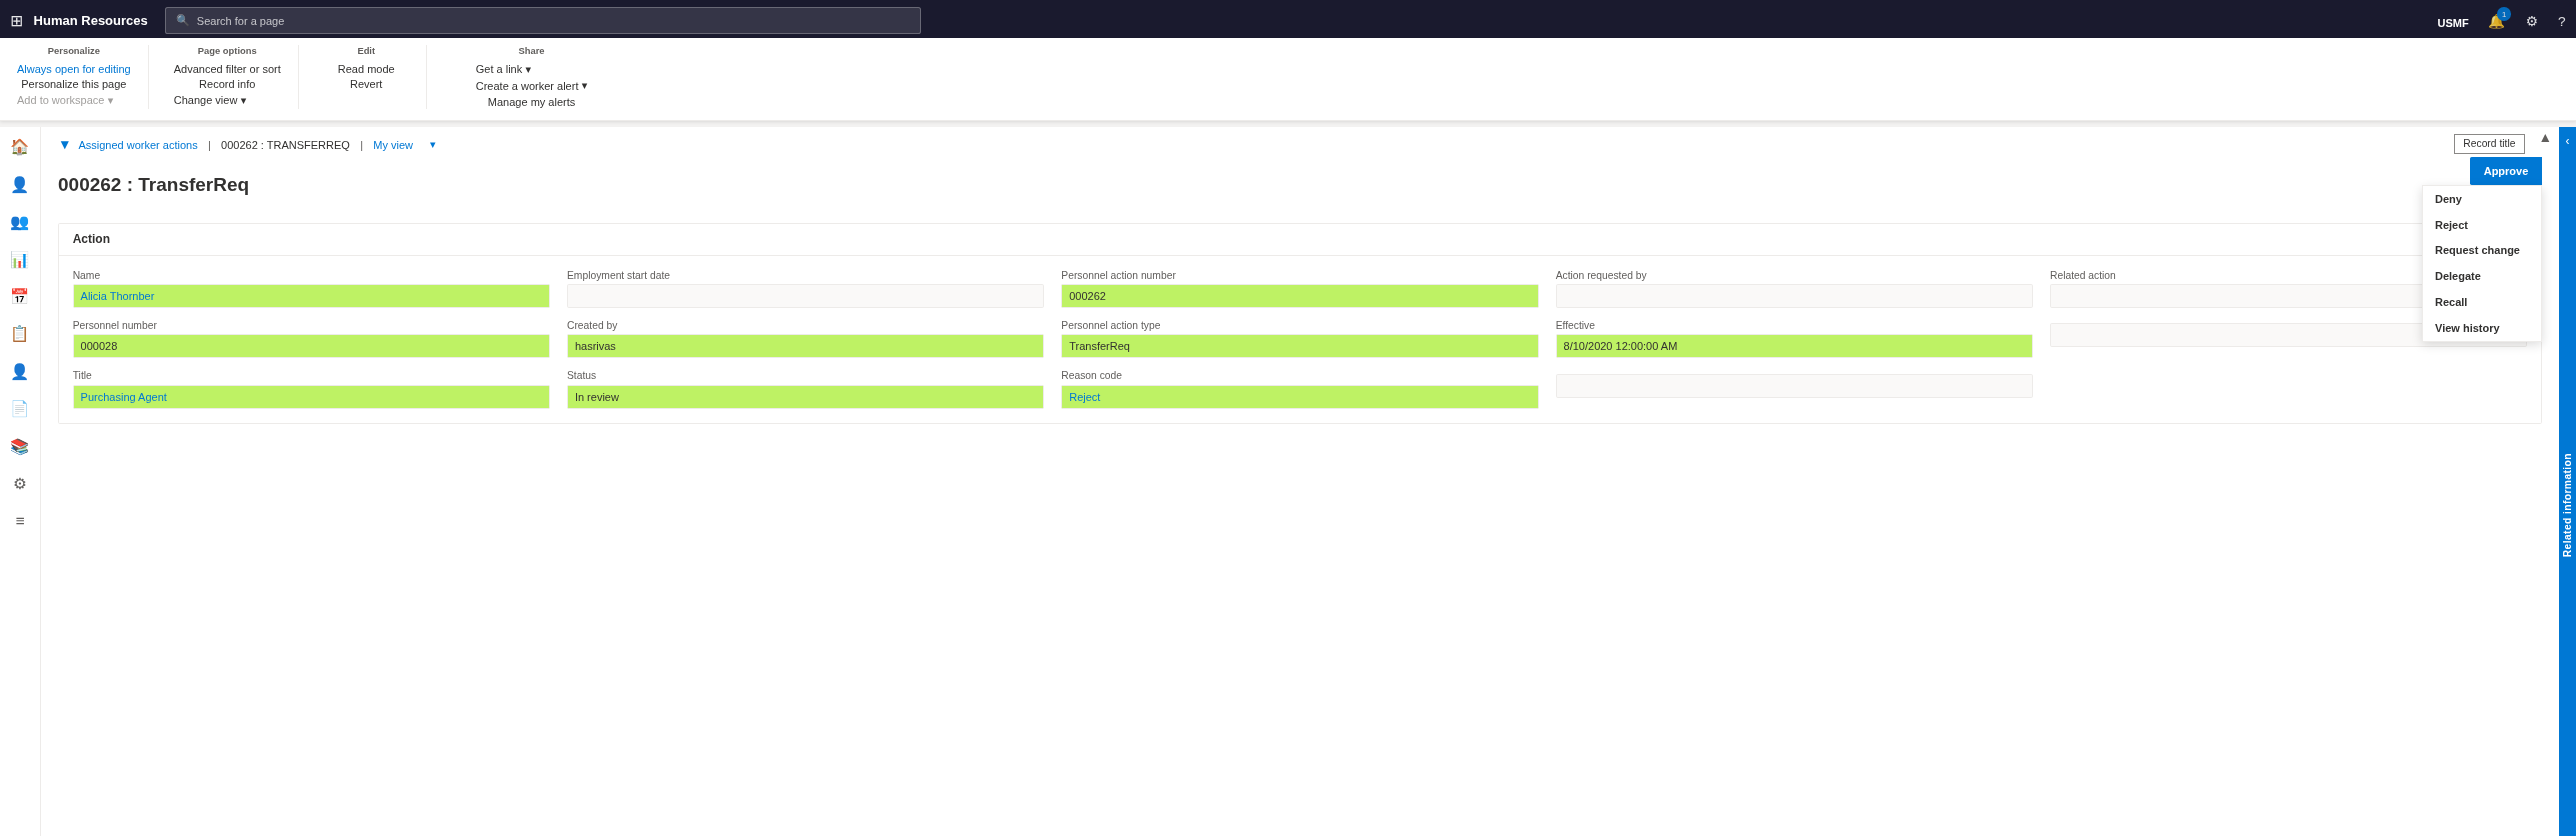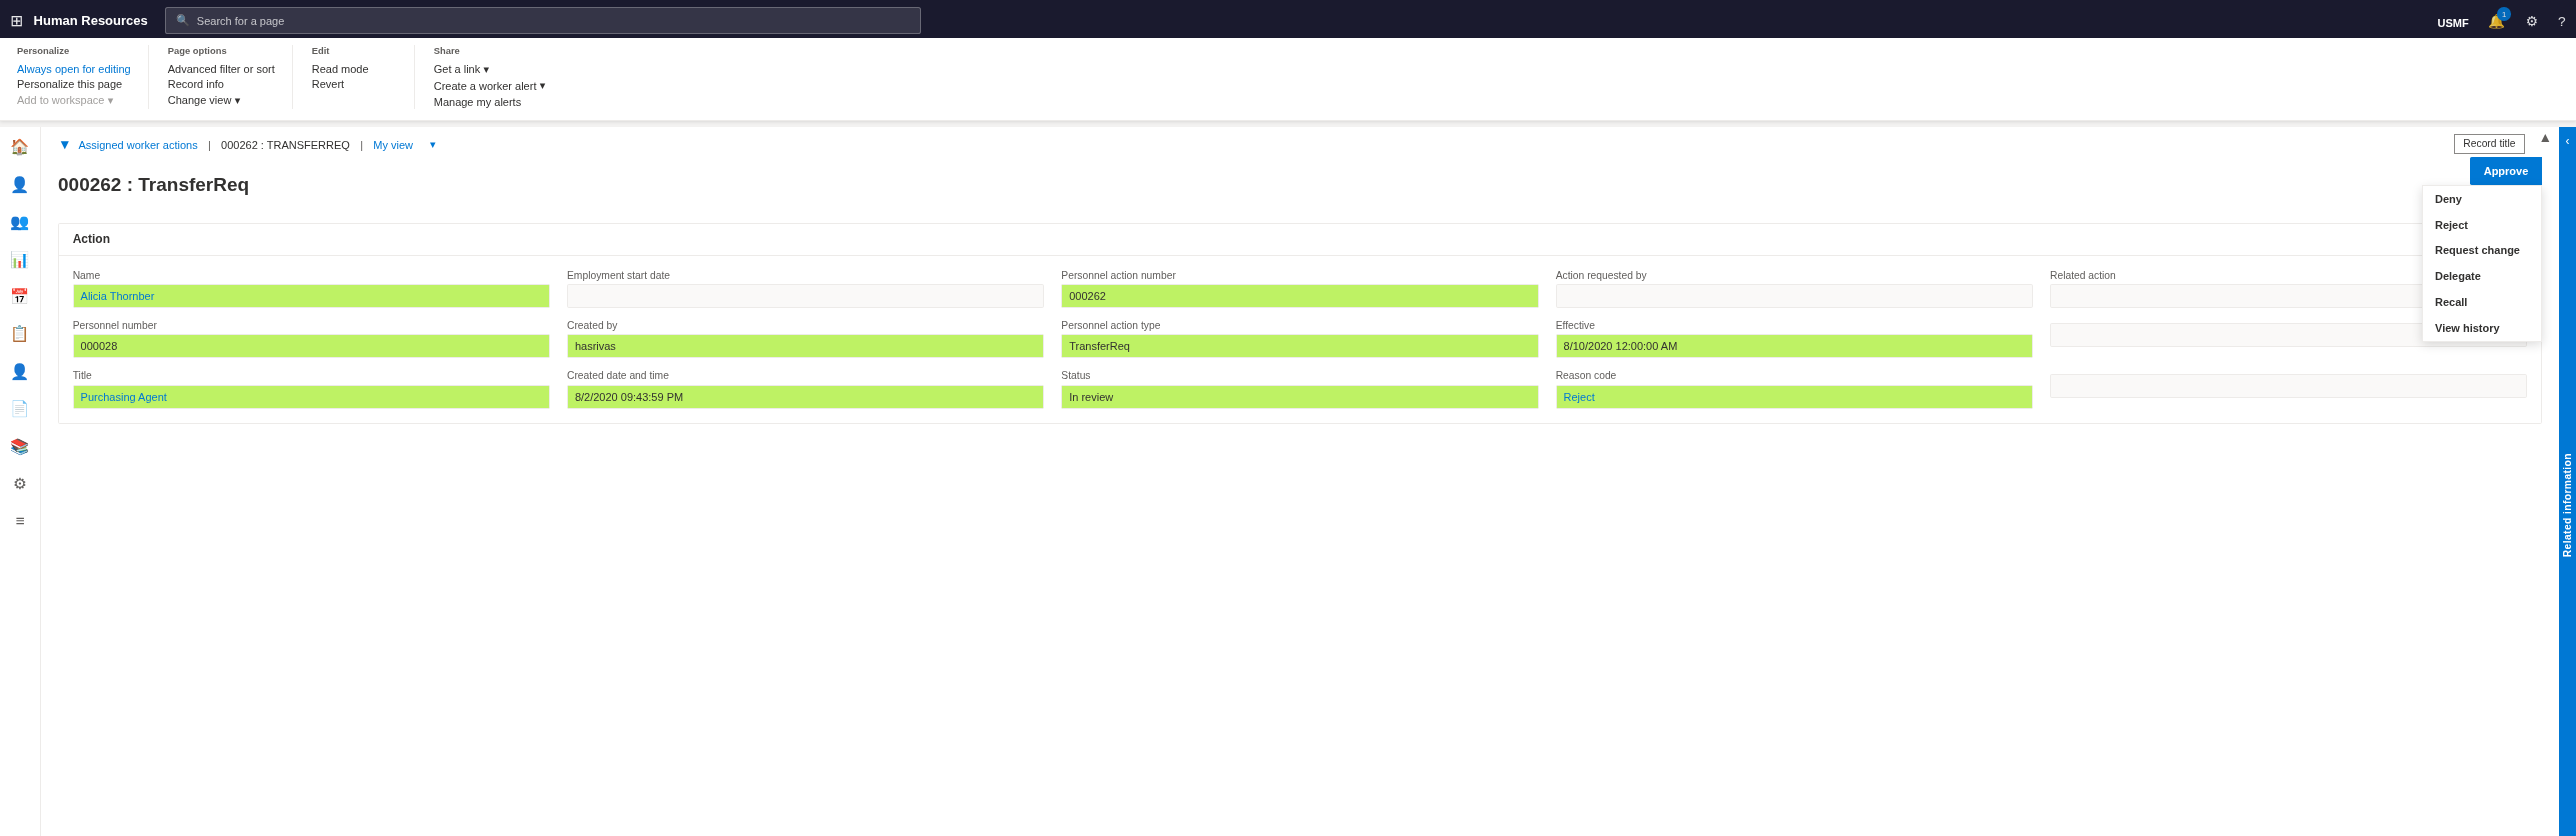--- a/index.html
+++ b/index.html
@@ -108,32 +108,33 @@
     .ribbon-dropdown {
       position: absolute;
       top: 38px;
       left: 0;
       right: 0;
       background: #fff;
       border-bottom: 0.9px solid #edebe9;
       z-index: 100;
       padding: 6.9px 17px 10.3px;
       display: flex;
-      gap: 2px;
+      gap: 8px;
       box-shadow: 0 1.7px 3.4px rgba(0,0,0,0.1);
+      text-align: center;
     }
     .ribbon-group {
       display: flex;
       flex-direction: column;
       padding: 0 17px 0 0;
       border-right: 0.9px solid #edebe9;
       margin-right: 17px;
       min-width: 103px;
     }
-    .ribbon-group:last-child { border-right: none; }
+    .ribbon-group:last-child { border-right: none; margin-left: 24px; }
     .ribbon-group-title {
       font-size: 9.4px;
       color: #605e5c;
       font-weight: 600;
       margin-bottom: 5.2px;
       text-transform: none;
     }
     .ribbon-item {
       font-size: 11px;
       color: #323130;
@@ -561,24 +562,20 @@
           </div>
           <div class="form-field">
             <div class="form-label"></div>
             <div class="form-value empty"></div>
           </div>
           <div class="form-field">
             <div class="form-label">Title</div>
             <div class="form-value link">Purchasing Agent</div>
           </div>
           <div class="form-field">
-            <div class="form-label">Created date and time</div>
-            <div class="form-value">8/2/2020 09:43:59 PM</div>
-          </div>
-          <div class="form-field">
             <div class="form-label">Status</div>
             <div class="form-value">In review</div>
           </div>
           <div class="form-field">
             <div class="form-label">Reason code</div>
             <div class="form-value link">Reject</div>
           </div>
           <div class="form-field">
             <div class="form-label"></div>
             <div class="form-value empty"></div>

